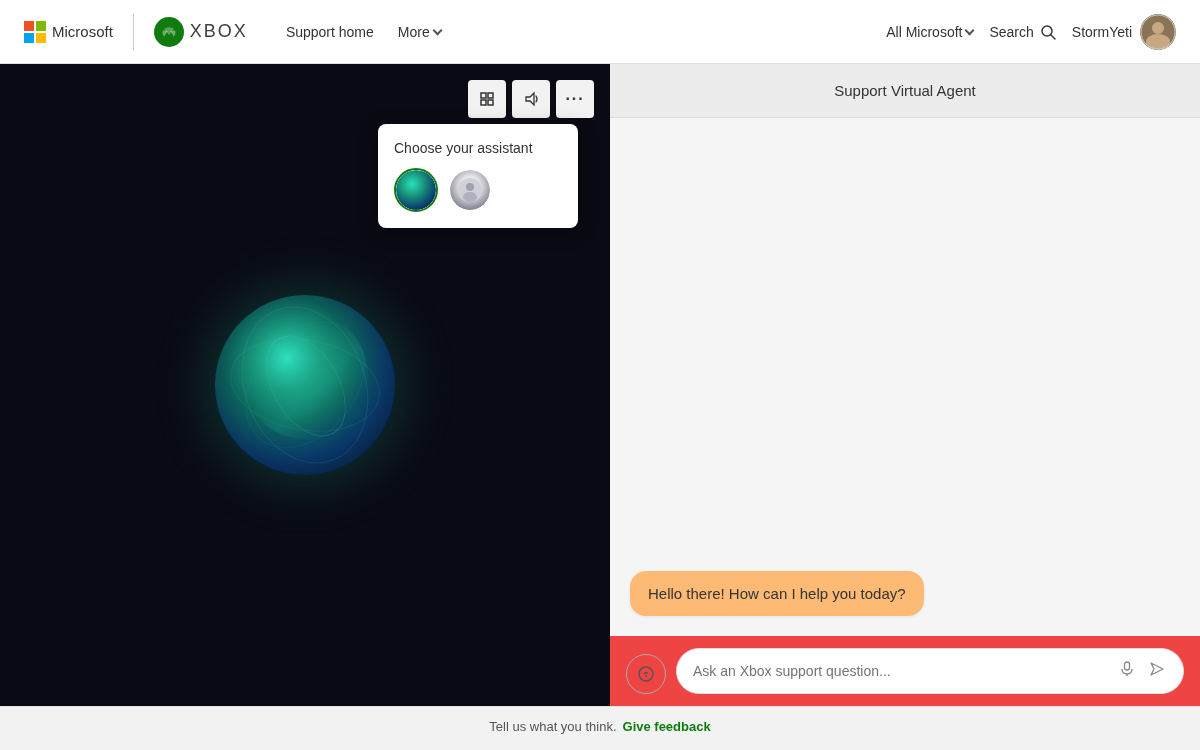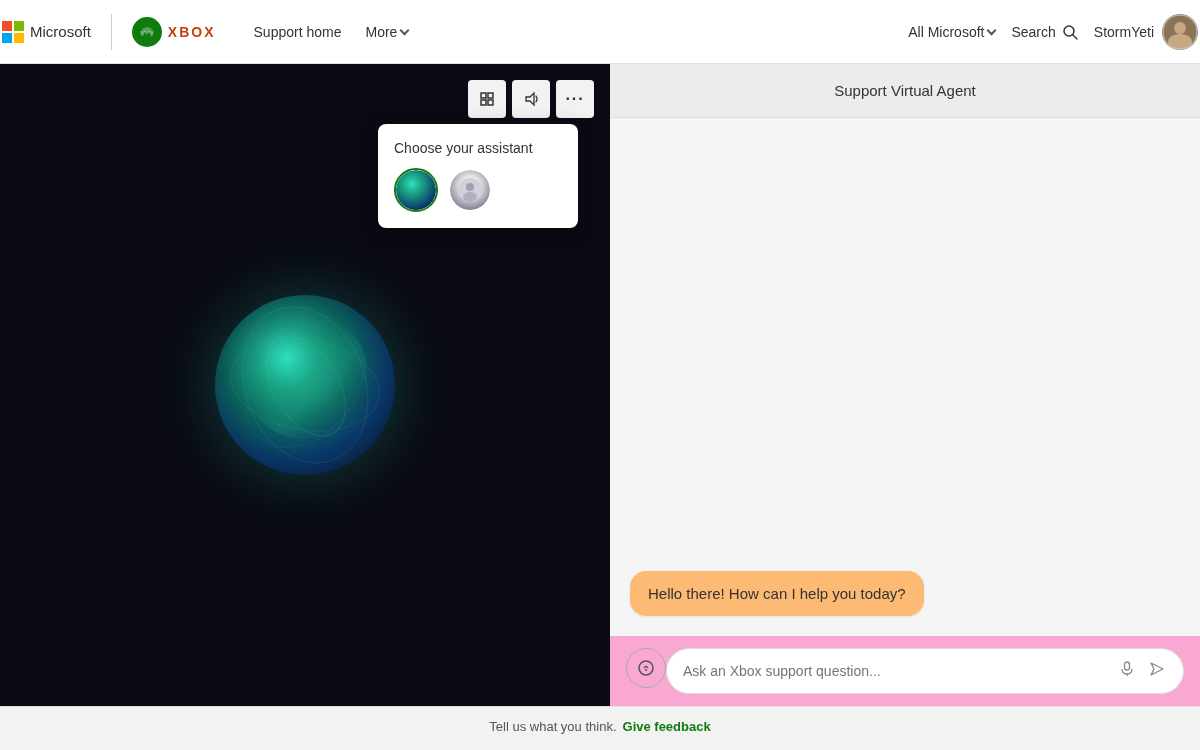--- a/index.html
+++ b/index.html
@@ -4,21 +4,21 @@
   <style>
     * { margin: 0; padding: 0; box-sizing: border-box; }
     body { font-family: 'Segoe UI', Arial, sans-serif; background: #f2f2f2; width: 1200px; height: 750px; overflow: hidden; }
 
     
     .navbar {
       display: flex;
       align-items: center;
       background: #fff;
       height: 64px;
-      padding: 0 2px;
+      padding: 0 24px;
       border-bottom: 1px solid #e0e0e0;
       gap: 16px;
     }
     .navbar-logo-ms {
       display: flex;
       align-items: center;
       gap: 6px;
     }
     .ms-grid {
       display: grid;
@@ -47,23 +47,23 @@
       width: 30px;
       height: 30px;
       background: #107c10;
       border-radius: 50%;
       display: flex;
       align-items: center;
       justify-content: center;
     }
     .xbox-circle svg { width: 20px; height: 20px; }
     .xbox-text {
-      font-size: 14px;
-      font-weight: 700;
-      color: #c2410c;
+      font-size: 18px;
+      font-weight: 400;
+      color: #404040;
       letter-spacing: 2px;
     }
     .nav-links {
       display: flex;
       align-items: center;
       gap: 4px;
       margin-left: 12px;
     }
     .nav-link {
       font-size: 14px;
@@ -269,22 +269,23 @@
       padding: 14px 18px;
       font-size: 15px;
       color: #333;
       max-width: 80%;
       align-self: flex-start;
       box-shadow: 0 1px 3px rgba(0,0,0,0.08);
     }
     .chat-input-area {
       padding: 12px 16px;
       display: flex;
-      align-items: flex-start;
-      background: #f9a8d4;
+      align-items: flex-end;
+      gap: 10px;
+      background: #ef4444;
     }
     .chat-add-btn {
       width: 40px;
       height: 40px;
       border-radius: 50%;
       border: 1.5px solid #aaa;
       background: transparent;
       cursor: pointer;
       display: flex;
       align-items: center;

